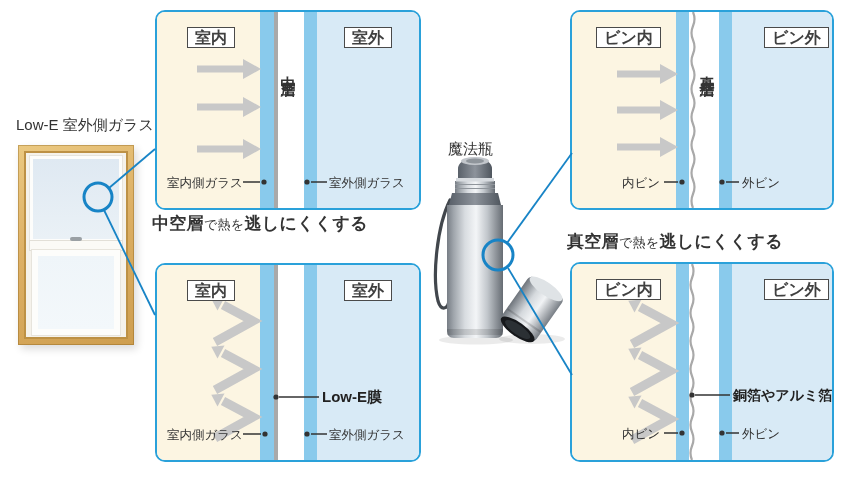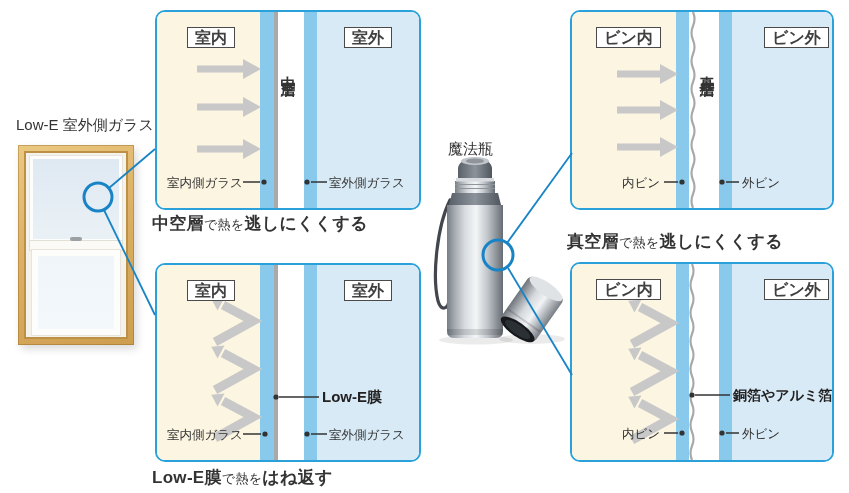--- a/index.html
+++ b/index.html
@@ -157,23 +157,20 @@
       <circle cx="108" cy="169" r="2.6" fill="#333"></circle>
       <circle cx="150" cy="169" r="2.6" fill="#333"></circle>
       <line x1="154" y1="169" x2="170" y2="169" stroke="#333" stroke-width="1.5"></line>
     </svg>
     <div class="tagbox" style="left:30px;">室内</div>
     <div class="tagbox" style="left:187px;">室外</div>
     <div class="film-label" style="left:165px;top:123px;font-size:15px;">Low-E膜</div>
     <div class="leader-label" style="left:10px;top:162px;">室内側ガラス</div>
     <div class="leader-label" style="left:172px;top:162px;">室外側ガラス</div>
   </div>
-  <div class="caption" style="left:152px;top:466px;">
-    <strong>Low-E膜</strong><span class="cap-mid">で熱を</span><strong>はね返す</strong>
-  </div>
 
   <div class="panel" style="left:570px;top:10px;width:260px;height:196px;">
     <div class="col c-cream" style="left:0;width:104px;"></div>
     <div class="col c-blue" style="left:104px;width:13px;"></div>
     <div class="col c-blue" style="left:147px;width:13px;"></div>
     <div class="col c-light" style="left:160px;right:0;"></div>
     <svg class="panel-art" width="260" height="196">
       <path d="M121,0 q3,7 0,14 t0,14 t0,14 t0,14 t0,14 t0,14 t0,14 t0,14 t0,14 t0,14 t0,14 t0,14 t0,14 t0,14" stroke="#A9A9A9" stroke-width="2.2" fill="none"></path>
       <path d="M45,58.5 H88 V52 L106,62 L88,72 V65.5 H45 Z" fill="#C8C8C8"></path>
       <path d="M45,94.5 H88 V88 L106,98 L88,108 V101.5 H45 Z" fill="#C8C8C8"></path>

